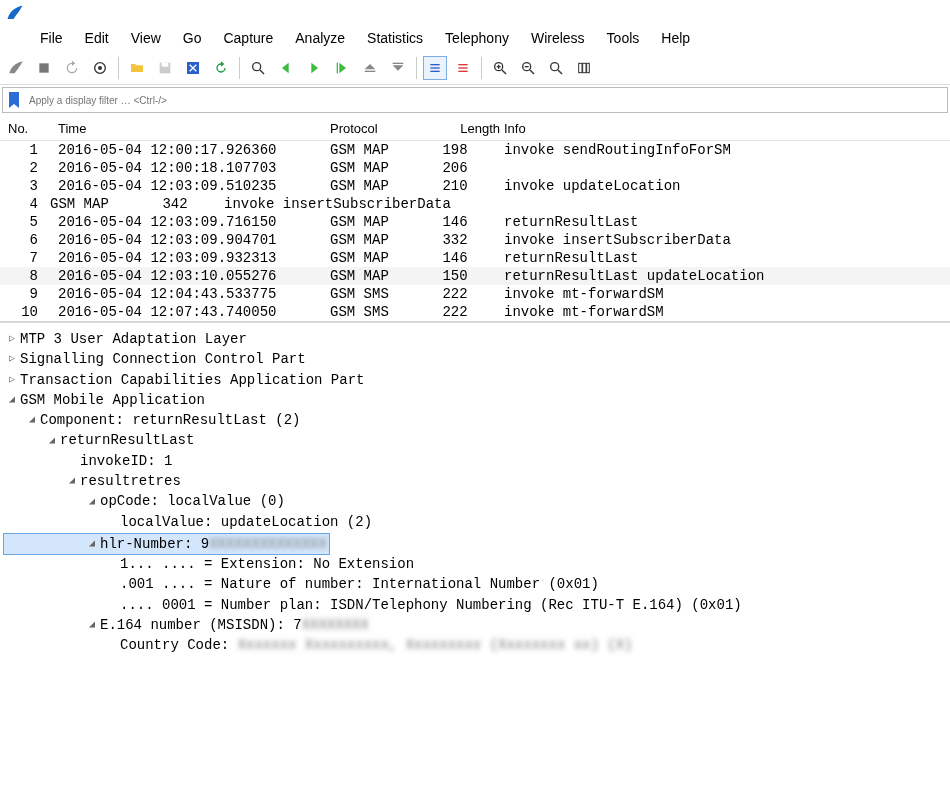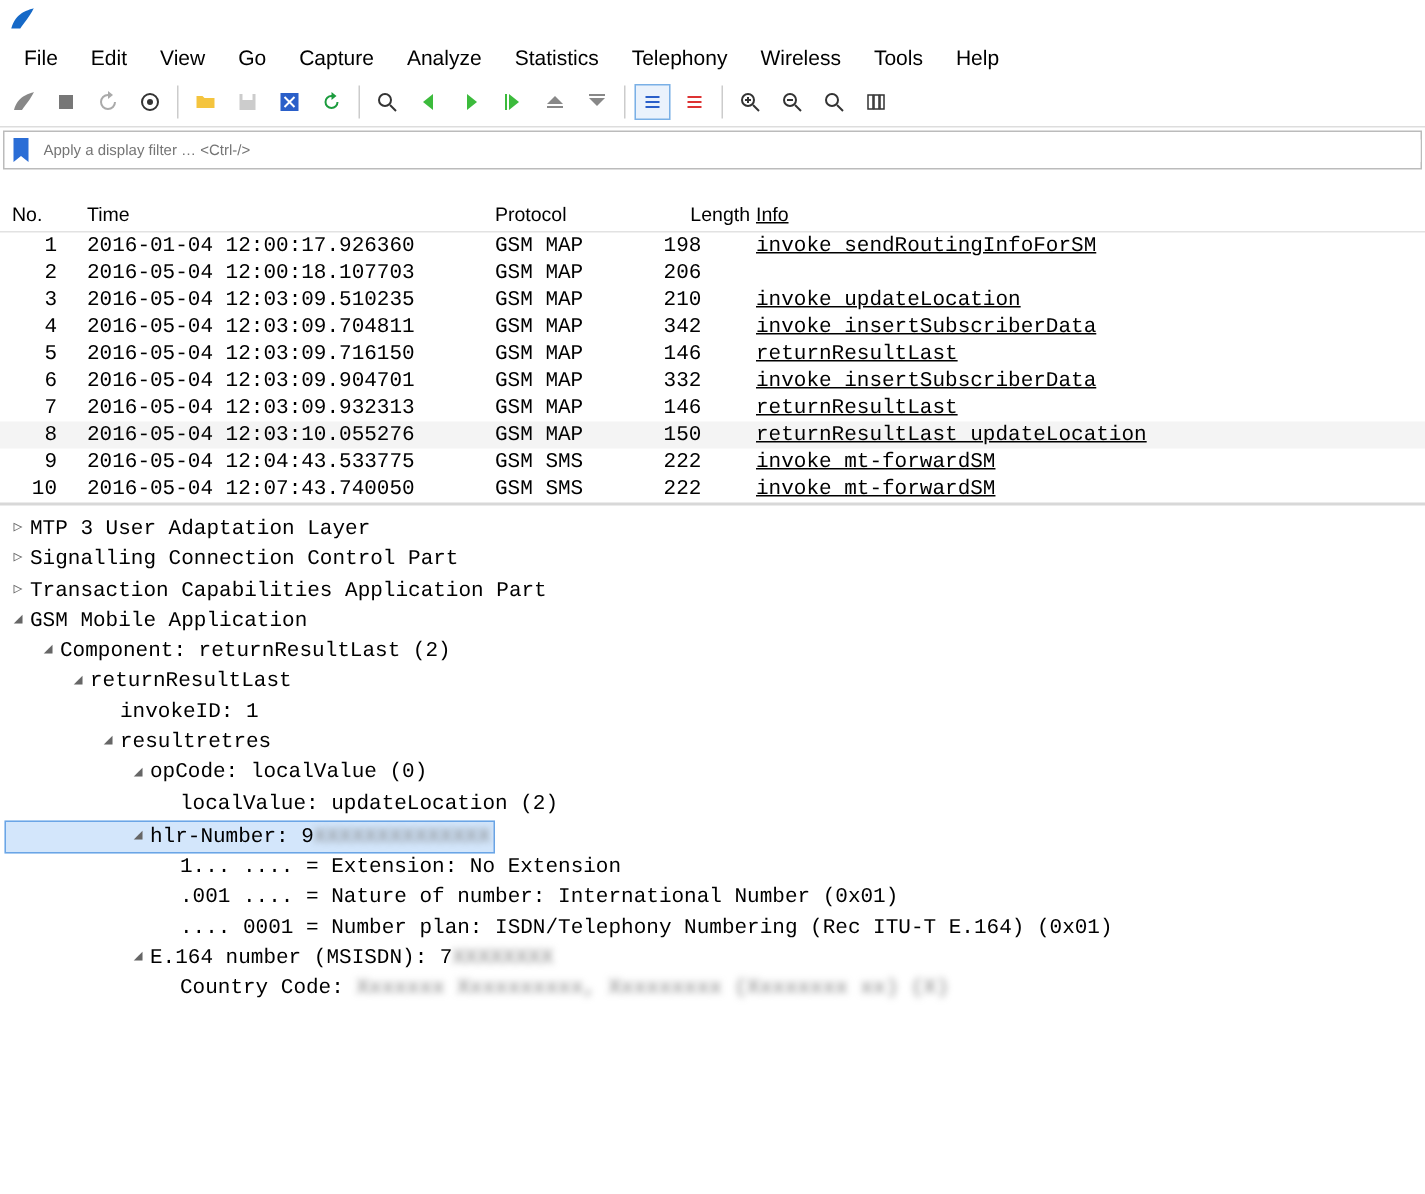--- a/index.html
+++ b/index.html
@@ -20,20 +20,21 @@
   }
   .shark-fin {
     width: 18px; height: 16px;
     display: inline-block;
   }
   .menubar {
     display: flex;
     gap: 2px;
     padding: 4px 2px 6px 6px;
     font-size: 14px;
+    margin-left: 24px;
   }
   .menubar .menu-item {
     padding: 2px 10px;
     cursor: default;
   }
   .toolbar {
     display: flex;
     align-items: center;
     gap: 4px;
     padding: 2px 4px 4px 4px;
@@ -72,21 +73,21 @@
     border: none;
     outline: none;
     font-size: 10px;
     color: #888;
     padding: 2px 4px;
     font-family: inherit;
   }
   .packet-list {
     font-family: Consolas, "Courier New", monospace;
     font-size: 14px;
-    margin-top: 20px;
+    margin-top: 6px;
     border-bottom: 2px solid #d8d8d8;
   }
   .packet-header {
     display: flex;
     padding: 2px 0 4px 0;
     font-family: "Segoe UI", Tahoma, sans-serif;
     font-size: 13px;
     color: #000;
     border-bottom: 1px solid #e2e2e2;
   }
@@ -95,21 +96,21 @@
     padding: 1px 0;
     white-space: pre;
   }
   .packet-row.selected {
     background: #f4f4f4;
   }
   .c-no   { width: 50px; text-align: right; padding-right: 12px;}
   .c-time { width: 280px; padding-left: 8px;}
   .c-proto{ width: 90px; }
   .c-len  { width: 80px; text-align: center; padding-right: 10px;}
-  .c-info { flex: 1; padding-left: 4px; text-decoration: underline;}
+  .c-info { flex: 1; padding-left: 4px;}
   .packet-header .c-no,
   .packet-header .c-time,
   .packet-header .c-proto,
   .packet-header .c-len,
   .packet-header .c-info { font-family: "Segoe UI", Tahoma, sans-serif; }
   .packet-header .c-no { text-align: left; padding-left: 8px; }
   .packet-header .c-len { text-align: right; padding-left: 4px; padding-right: 0;}
 
   .details {
     font-family: Consolas, "Courier New", monospace;
@@ -311,24 +312,24 @@
 
 <div class="packet-list">
   <div class="packet-header">
     <div class="c-no">No.</div>
     <div class="c-time">Time</div>
     <div class="c-proto">Protocol</div>
     <div class="c-len">Length</div>
     <div class="c-info">Info</div>
   </div>
   <div id="packet-rows">
-      <div class="packet-row"><div class="c-no">1</div><div class="c-time">2016-01-04 12:00:17.926360</div><div class="c-proto">GSM MAP</div><div class="c-len">198</div><div class="c-info">invoke sendRoutingInfoForSM</div></div>
+      <div class="packet-row"><div class="c-no">1</div><div class="c-time">2016-05-04 12:00:17.926360</div><div class="c-proto">GSM MAP</div><div class="c-len">198</div><div class="c-info">invoke sendRoutingInfoForSM</div></div>
       <div class="packet-row"><div class="c-no">2</div><div class="c-time">2016-05-04 12:00:18.107703</div><div class="c-proto">GSM MAP</div><div class="c-len">206</div></div>
       <div class="packet-row"><div class="c-no">3</div><div class="c-time">2016-05-04 12:03:09.510235</div><div class="c-proto">GSM MAP</div><div class="c-len">210</div><div class="c-info">invoke updateLocation</div></div>
-      <div class="packet-row"><div class="c-no">4</div><div class="c-time">2016-05-04 12:03:09.704811</div><div class="c-proto">GSM MAP</div><div class="c-len">342</div><div class="c-info">invoke insertSubscriberData</div></div>
+      <div class="packet-row"><div class="c-no">4</div><div class="c-proto">GSM MAP</div><div class="c-len">342</div><div class="c-info">invoke insertSubscriberData</div></div>
       <div class="packet-row"><div class="c-no">5</div><div class="c-time">2016-05-04 12:03:09.716150</div><div class="c-proto">GSM MAP</div><div class="c-len">146</div><div class="c-info">returnResultLast</div></div>
       <div class="packet-row"><div class="c-no">6</div><div class="c-time">2016-05-04 12:03:09.904701</div><div class="c-proto">GSM MAP</div><div class="c-len">332</div><div class="c-info">invoke insertSubscriberData</div></div>
       <div class="packet-row"><div class="c-no">7</div><div class="c-time">2016-05-04 12:03:09.932313</div><div class="c-proto">GSM MAP</div><div class="c-len">146</div><div class="c-info">returnResultLast</div></div>
       <div class="packet-row selected"><div class="c-no">8</div><div class="c-time">2016-05-04 12:03:10.055276</div><div class="c-proto">GSM MAP</div><div class="c-len">150</div><div class="c-info">returnResultLast updateLocation</div></div>
       <div class="packet-row"><div class="c-no">9</div><div class="c-time">2016-05-04 12:04:43.533775</div><div class="c-proto">GSM SMS</div><div class="c-len">222</div><div class="c-info">invoke mt-forwardSM</div></div>
       <div class="packet-row"><div class="c-no">10</div><div class="c-time">2016-05-04 12:07:43.740050</div><div class="c-proto">GSM SMS</div><div class="c-len">222</div><div class="c-info">invoke mt-forwardSM</div></div>
     </div>
 </div>
 
 <div class="details" id="details"><div class="tree-row indent-0"><span class="tree-arrow">▷</span><span>MTP 3 User Adaptation Layer</span></div><div class="tree-row indent-0"><span class="tree-arrow">▷</span><span>Signalling Connection Control Part</span></div><div class="tree-row indent-0"><span class="tree-arrow">▷</span><span>Transaction Capabilities Application Part</span></div><div class="tree-row indent-0"><span class="tree-arrow">◢</span><span>GSM Mobile Application</span></div><div class="tree-row indent-1"><span class="tree-arrow">◢</span><span>Component: returnResultLast (2)</span></div><div class="tree-row indent-2"><span class="tree-arrow">◢</span><span>returnResultLast</span></div><div class="tree-row indent-3"><span class="tree-arrow"></span><span>invokeID: 1</span></div><div class="tree-row indent-3"><span class="tree-arrow">◢</span><span>resultretres</span></div><div class="tree-row indent-4"><span class="tree-arrow">◢</span><span>opCode: localValue (0)</span></div><div class="tree-row indent-5"><span class="tree-arrow"></span><span>localValue: updateLocation (2)</span></div><div class="tree-row indent-4 selected"><span class="tree-arrow">◢</span><span>hlr-Number: 9</span><span class="blur">XXXXXXXXXXXXXX</span></div><div class="tree-row indent-5"><span class="tree-arrow"></span><span>1... .... = Extension: No Extension</span></div><div class="tree-row indent-5"><span class="tree-arrow"></span><span>.001 .... = Nature of number: International Number (0x01)</span></div><div class="tree-row indent-5"><span class="tree-arrow"></span><span>.... 0001 = Number plan: ISDN/Telephony Numbering (Rec ITU-T E.164) (0x01)</span></div><div class="tree-row indent-4"><span class="tree-arrow">◢</span><span>E.164 number (MSISDN): 7</span><span class="blur">XXXXXXXX</span></div><div class="tree-row indent-5"><span class="tree-arrow"></span><span>Country Code: </span><span class="blur">Xxxxxxx Xxxxxxxxxx, Xxxxxxxxx (Xxxxxxxx xx) (X)</span></div></div>

